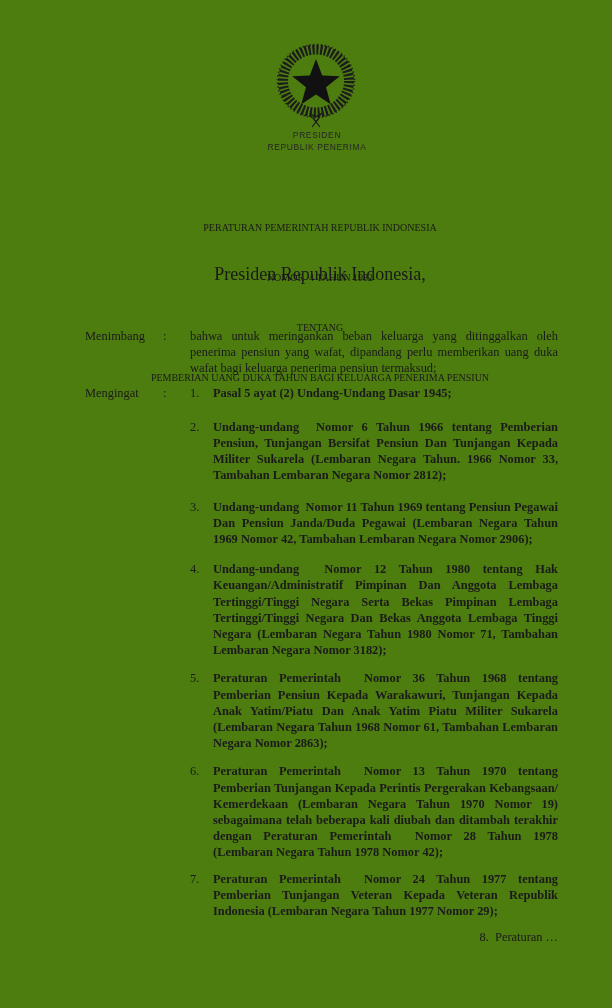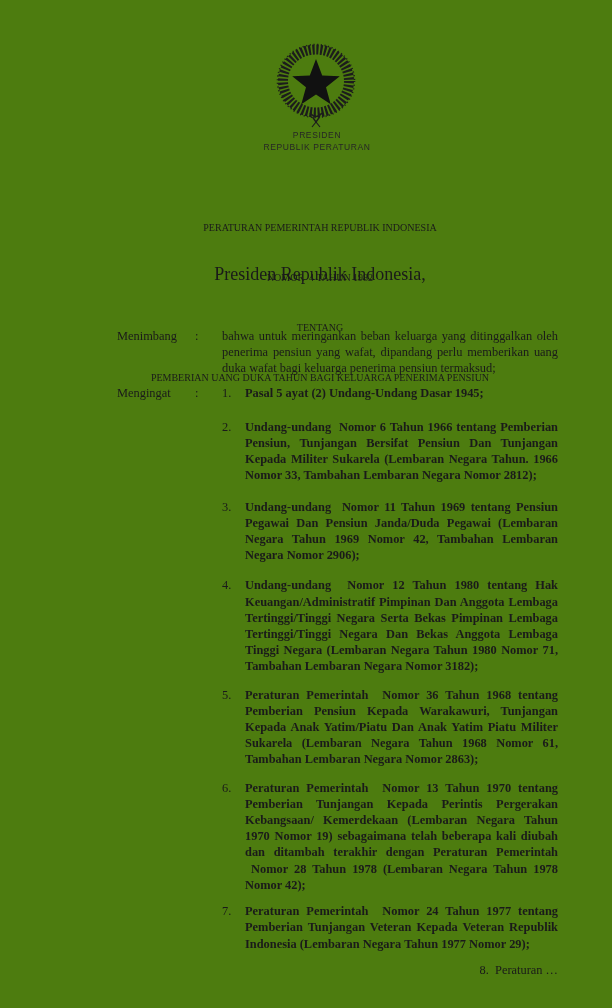--- a/index.html
+++ b/index.html
@@ -26,21 +26,21 @@
   .salutation {
     position:absolute; left:60px; top:264px; width:520px; text-align:center;
     font-size:18px;
   }
 
   
   .content {
     position:absolute; left:85px; top:328px; width:473px;
     font-size:12.4px; line-height:16.2px;
   }
-  .row { display:flex; align-items:flex-start;margin-left:32px; }
+  .row { display:flex; align-items:flex-start; }
   .col-label { width:78px; flex:none; }
   .col-colon { width:27px; flex:none; }
   .col-body  { flex:1; min-width:0; }
   .just { text-align:justify; }
 
   .item { display:flex; align-items:flex-start; }
   .item .num  { width:23px; flex:none; }
   .item .itxt { flex:1; min-width:0; text-align:justify;font-weight:bold; }
 
   .mb8  { margin-bottom:8px; }
@@ -63,21 +63,21 @@
       <ellipse cx="47" cy="39" rx="38.5" ry="36.5" fill="none" stroke="#1c1c1c" stroke-width="1.6" stroke-dasharray="1.1 2.6"></ellipse>
       <polygon points="47,17 53.2,33.5 70.8,34.3 57,45.2 61.7,62.2 47,52.5 32.3,62.2 37,45.2 23.2,34.3 40.8,33.5" fill="#111111"></polygon>
       <path d="M41,71 q6,7 12,0" fill="none" stroke="#1c1c1c" stroke-width="1.4"></path>
       <path d="M43.5,75 l3.5,5 3.5,-5" fill="none" stroke="#1c1c1c" stroke-width="1.4"></path>
       <path d="M47,80 l-4,5 M47,80 l4,5" fill="none" stroke="#1c1c1c" stroke-width="1.2"></path>
     </svg>
   </div>
 
   <div class="letterhead">
     <div>PRESIDEN</div>
-    <div>REPUBLIK PERATURAN</div>
+    <div>REPUBLIK PENERIMA</div>
   </div>
 
   <div class="title-block">
     <div>PERATURAN PEMERINTAH REPUBLIK INDONESIA</div>
     <div>NOMOR &nbsp;4 TAHUN 1982</div>
     <div>TENTANG</div>
     <div>PEMBERIAN UANG DUKA TAHUN BAGI KELUARGA PENERIMA PENSIUN</div>
   </div>
 
   <div class="salutation">Presiden Republik Indonesia,</div>

